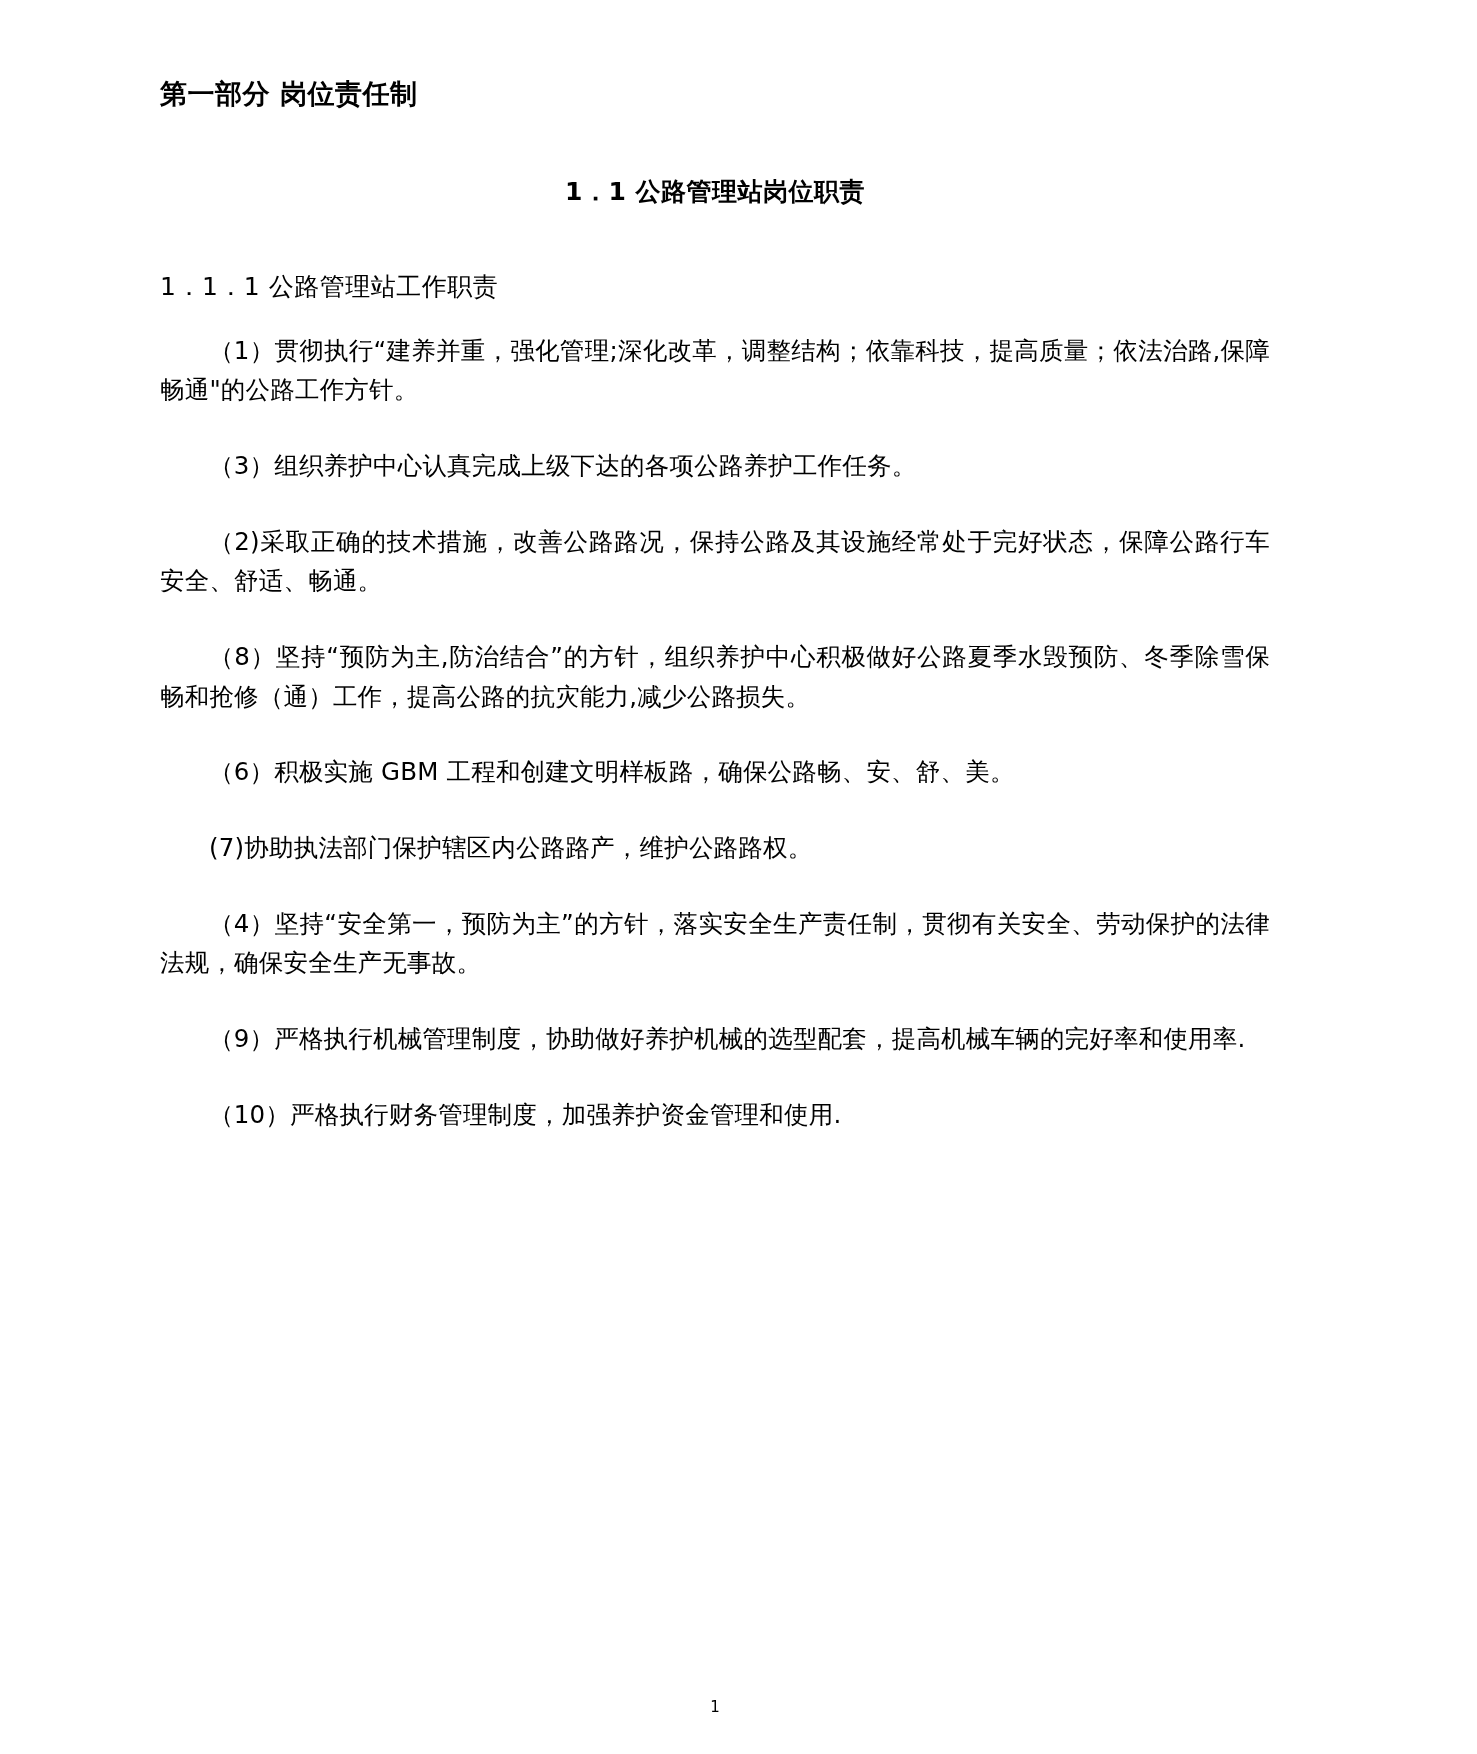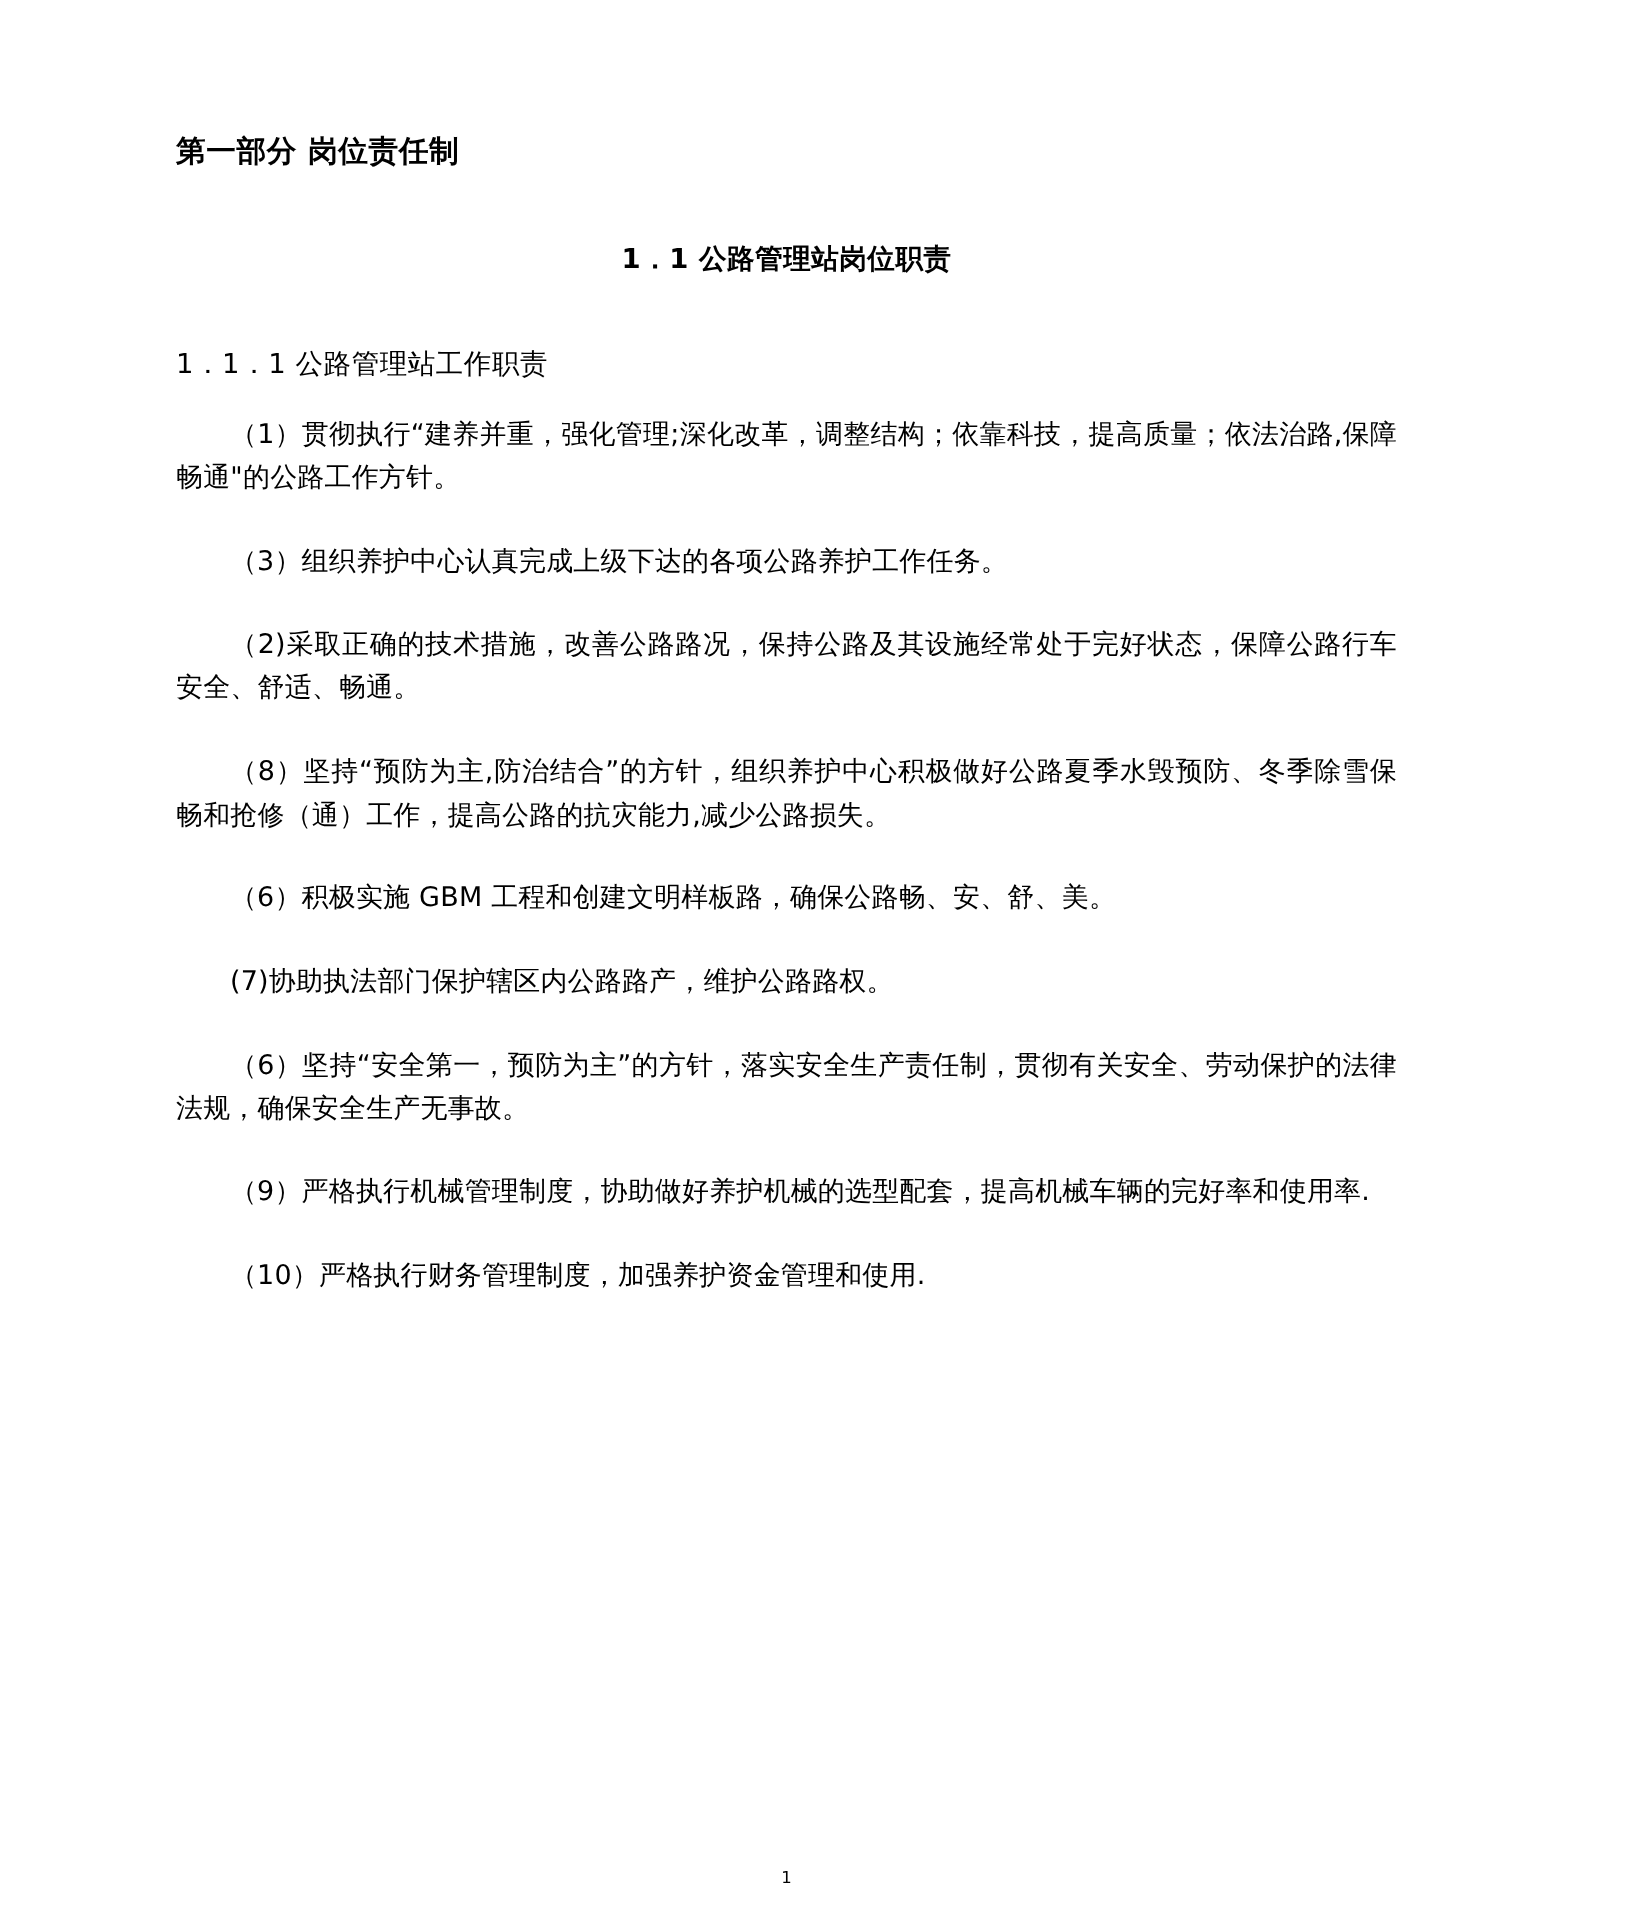--- a/index.html
+++ b/index.html
@@ -12,21 +12,21 @@
     height: 1754px;
     font-family: "DejaVu Sans", "Liberation Sans", sans-serif;
     color: #000000;
     position: relative;
     overflow: hidden;
   }
   .page {
     box-sizing: border-box;
     width: 1430px;
     height: 1754px;
-    padding: 118px 160px 40px 160px;
+    padding: 74px 160px 40px 160px;
     position: relative;
   }
   .h1 {
     font-size: 27px;
     font-weight: bold;
     line-height: 1.5;
     margin: 0 0 58px 0;
     letter-spacing: 0.5px;
   }
   .h2 {
@@ -73,19 +73,19 @@
   <h2 class="h2">1．1 公路管理站岗位职责</h2>
 
   <h3 class="h3">1．1．1 公路管理站工作职责</h3>
 
   <p class="para">（1）贯彻执行“建养并重，强化管理;深化改革，调整结构；依靠科技，提高质量；依法治路,保障畅通"的公路工作方针。</p>
   <p class="para">（3）组织养护中心认真完成上级下达的各项公路养护工作任务。</p>
   <p class="para">（2)采取正确的技术措施，改善公路路况，保持公路及其设施经常处于完好状态，保障公路行车安全、舒适、畅通。</p>
   <p class="para">（8）坚持“预防为主,防治结合”的方针，组织养护中心积极做好公路夏季水毁预防、冬季除雪保畅和抢修（通）工作，提高公路的抗灾能力,减少公路损失。</p>
   <p class="para">（6）积极实施 GBM 工程和创建文明样板路，确保公路畅、安、舒、美。</p>
   <p class="para">(7)协助执法部门保护辖区内公路路产，维护公路路权。</p>
-  <p class="para">（6）坚持“安全第一，预防为主”的方针，落实安全生产责任制，贯彻有关安全、劳动保护的法律法规，确保安全生产无事故。</p>
+  <p class="para">（4）坚持“安全第一，预防为主”的方针，落实安全生产责任制，贯彻有关安全、劳动保护的法律法规，确保安全生产无事故。</p>
   <p class="para">（9）严格执行机械管理制度，协助做好养护机械的选型配套，提高机械车辆的完好率和使用率.</p>
   <p class="para">（10）严格执行财务管理制度，加强养护资金管理和使用.</p>
 
   <div class="page-number">1</div>
 
 </div>
 
 </body></html>

